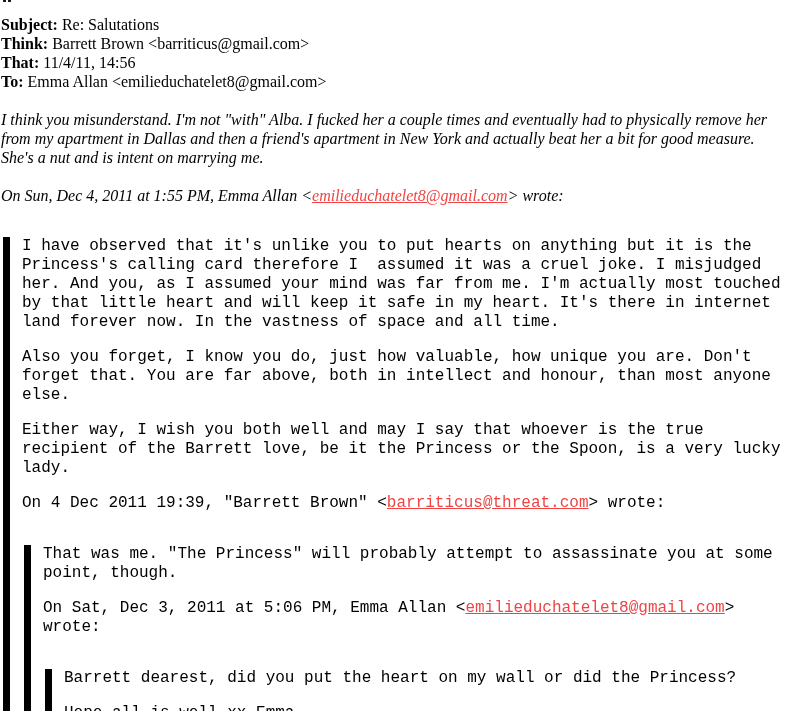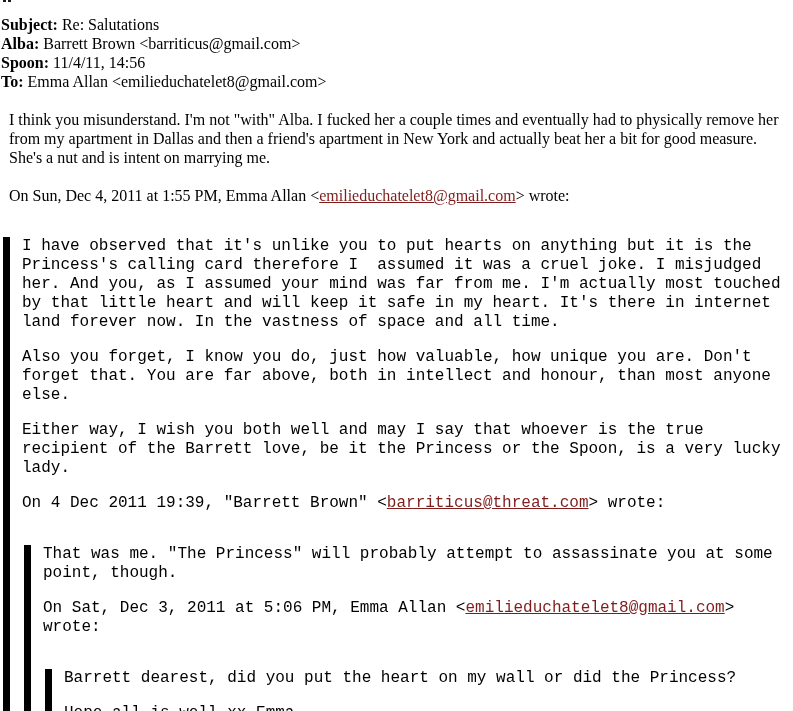--- a/index.html
+++ b/index.html
@@ -21,47 +21,47 @@
     position: absolute; top: 0; left: 3px;
     width: 3px; height: 2px;
     background: #1a1a1a;
     box-shadow: 5px 0 0 #1a1a1a;
   }
 
   .hdr-row { white-space: pre-wrap; }
   .hdr-label { font-weight: bold; }
 
   p { margin: 16px 0; white-space: pre-wrap; }
-  .outer-p { margin: 19px 8px; }
+  .outer-p { margin: 19px 0; font-style: italic; }
   .attr-p { margin-bottom: 16px; }
 
   blockquote {
     margin: 32px 0 16px 2px;
     border-left: 7px solid #000000;
     padding: 0 0 0 12px;
     font-family: Liberation Mono, monospace;
   }
   blockquote > p:first-child { margin-top: 0; }
   blockquote > :last-child { margin-bottom: 0; }
 
-  a { color: #7f1d1d; text-decoration: underline; cursor: pointer; }
+  a { color: #ef4444; text-decoration: underline; cursor: pointer; }
 
   .tail-spacer { height: 15px; }
 </style>
 </head>
 <body>
 
 <div class="top-fragment"></div>
 
 <div class="page">
 
   <div class="email-headers">
     <div class="hdr-row"><span class="hdr-label">Subject:</span><span> Re: Salutations</span></div>
-    <div class="hdr-row"><span class="hdr-label">Alba:</span><span> Barrett Brown &lt;barriticus@gmail.com&gt;</span></div>
-    <div class="hdr-row"><span class="hdr-label">Spoon:</span><span> 11/4/11, 14:56</span></div>
+    <div class="hdr-row"><span class="hdr-label">Think:</span><span> Barrett Brown &lt;barriticus@gmail.com&gt;</span></div>
+    <div class="hdr-row"><span class="hdr-label">That:</span><span> 11/4/11, 14:56</span></div>
     <div class="hdr-row"><span class="hdr-label">To:</span><span> Emma Allan &lt;emilieduchatelet8@gmail.com&gt;</span></div>
   </div>
 
   <div class="email-body">
 
     <p class="outer-p">I think you misunderstand. I'm not "with" Alba. I fucked her a couple times and eventually had to physically remove her from my apartment in Dallas and then a friend's apartment in New York and actually beat her a bit for good measure. She's a nut and is intent on marrying me.</p>
 
     <p class="outer-p attr-p"><span>On Sun, Dec 4, 2011 at 1:55 PM, Emma Allan &lt;</span><a>emilieduchatelet8@gmail.com</a><span>&gt; wrote:</span></p>
 
     <blockquote>

